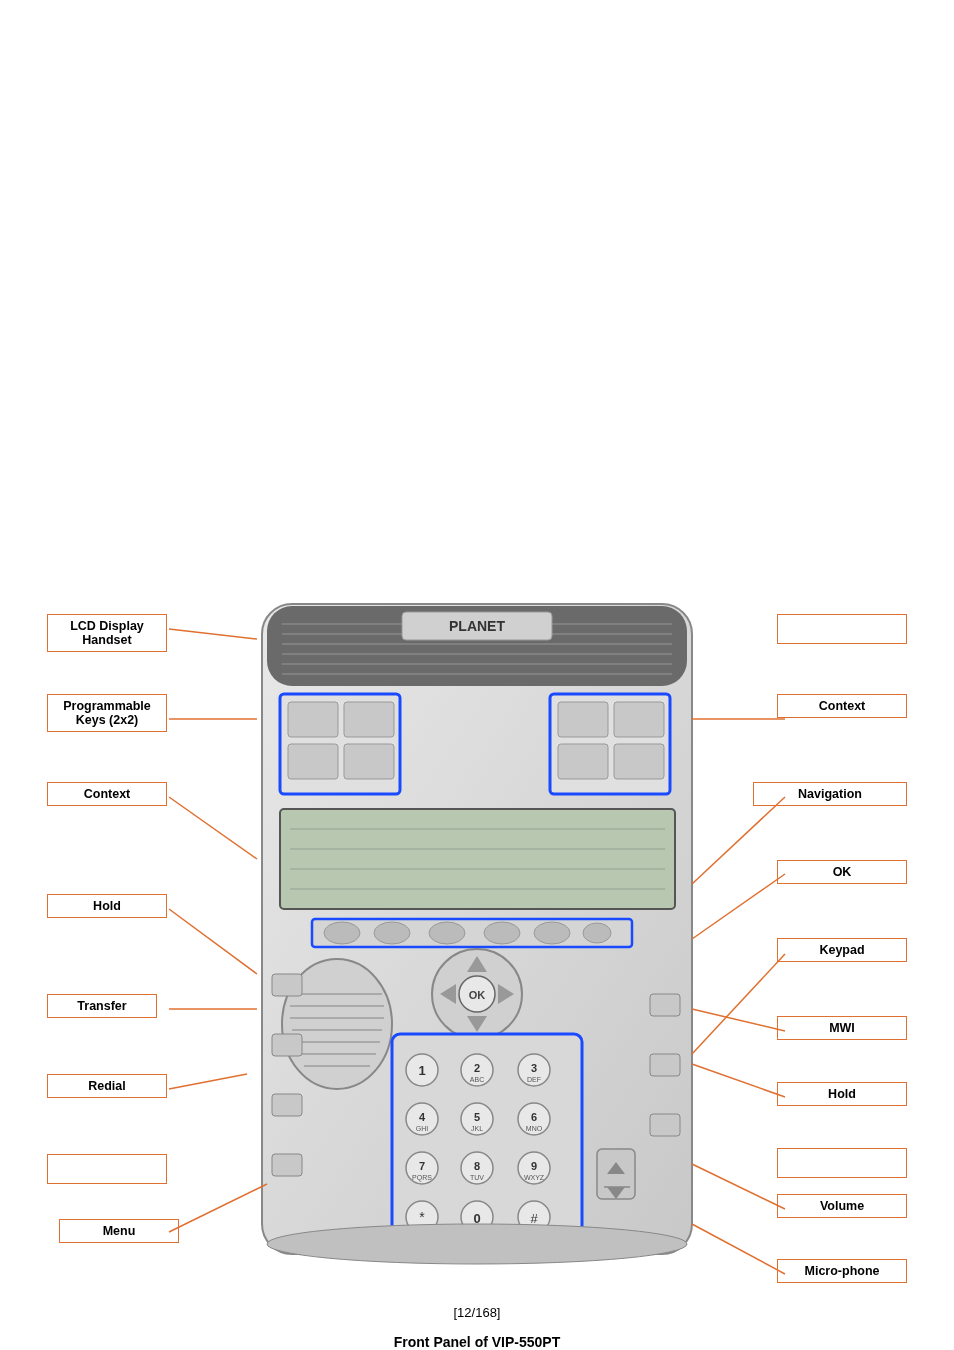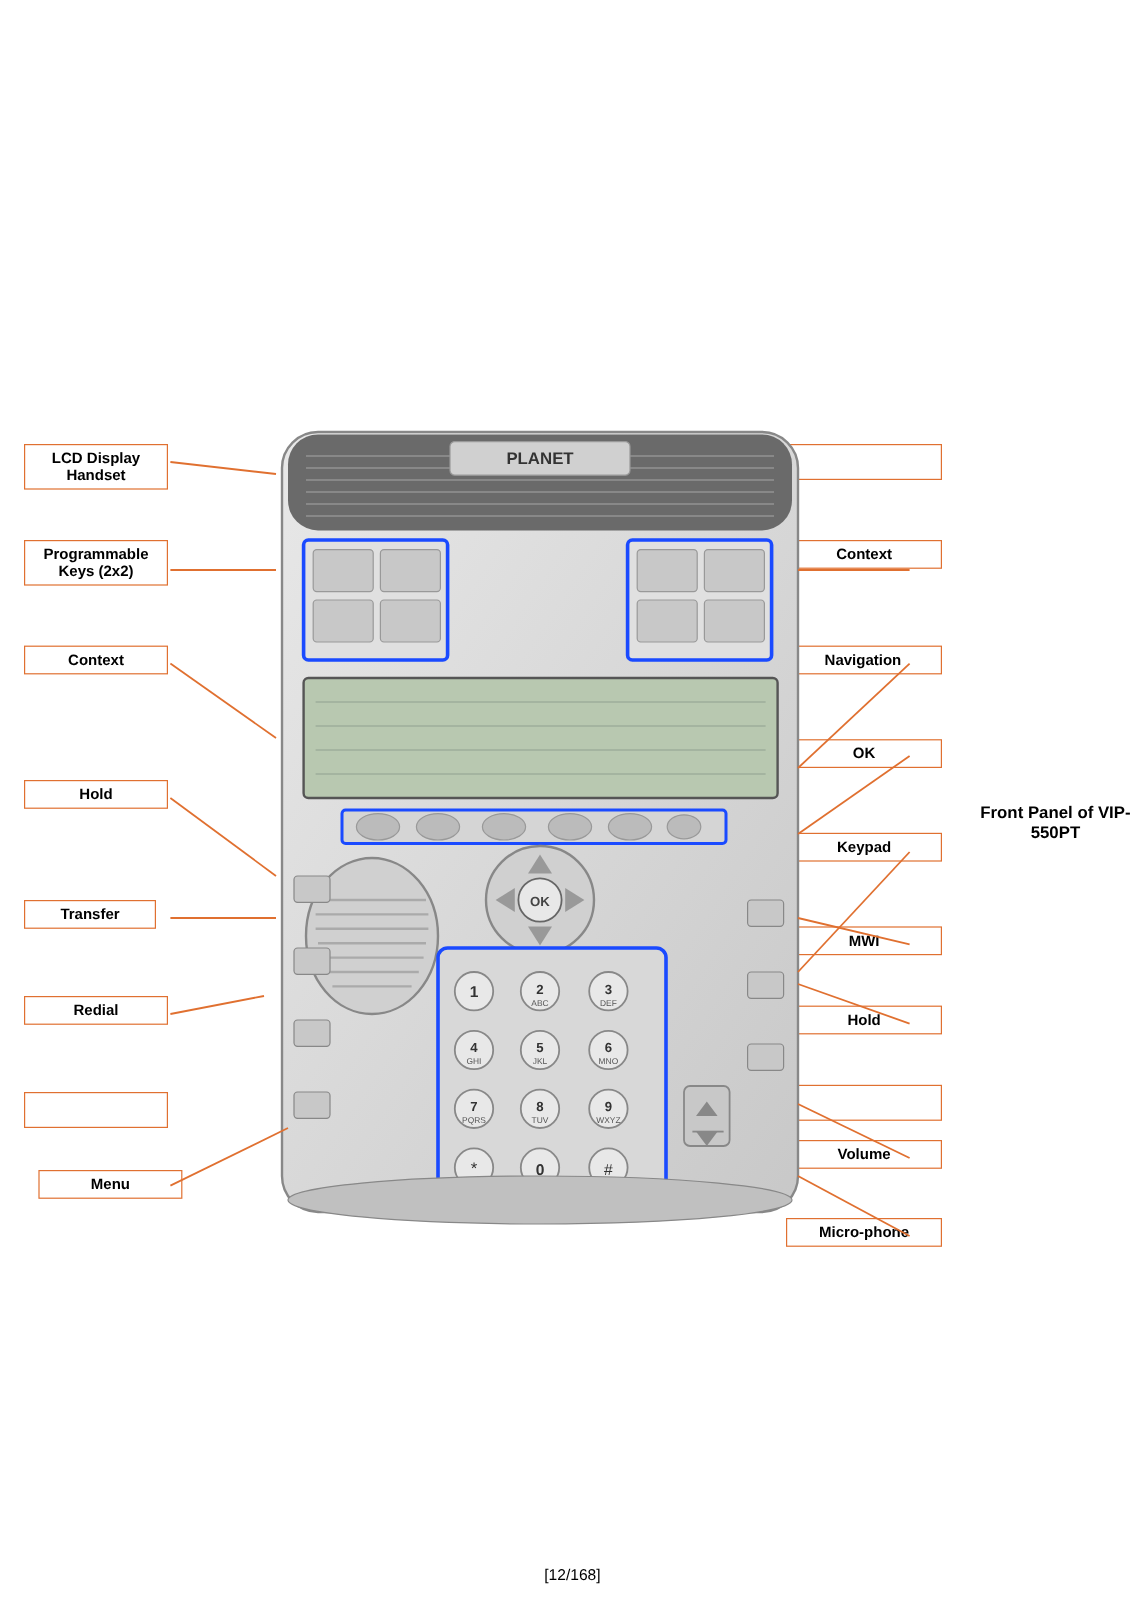--- a/index.html
+++ b/index.html
@@ -10,20 +10,21 @@
       font-family: Arial, sans-serif;
       font-size: 13px;
       position: relative;
     }
 
     .page-container {
       width: 954px;
       min-height: 1350px;
       position: relative;
       display: flex;
+      flex-direction: column;
       align-items: center;
       justify-content: flex-end;
     }
 
     .diagram-area {
       position: relative;
       width: 900px;
       height: 750px;
       margin-top: 40px;
     }
@@ -93,21 +94,21 @@
       height: 30px;
     }
     .label-context {
       right: 20px;
       top: 130px;
       width: 130px;
     }
     .label-navigation {
       right: 20px;
       top: 218px;
-      width: 132px;
+      width: 154px;
     }
     .label-ok {
       right: 20px;
       top: 296px;
       width: 130px;
     }
     .label-keypad {
       right: 20px;
       top: 374px;
       width: 130px;

